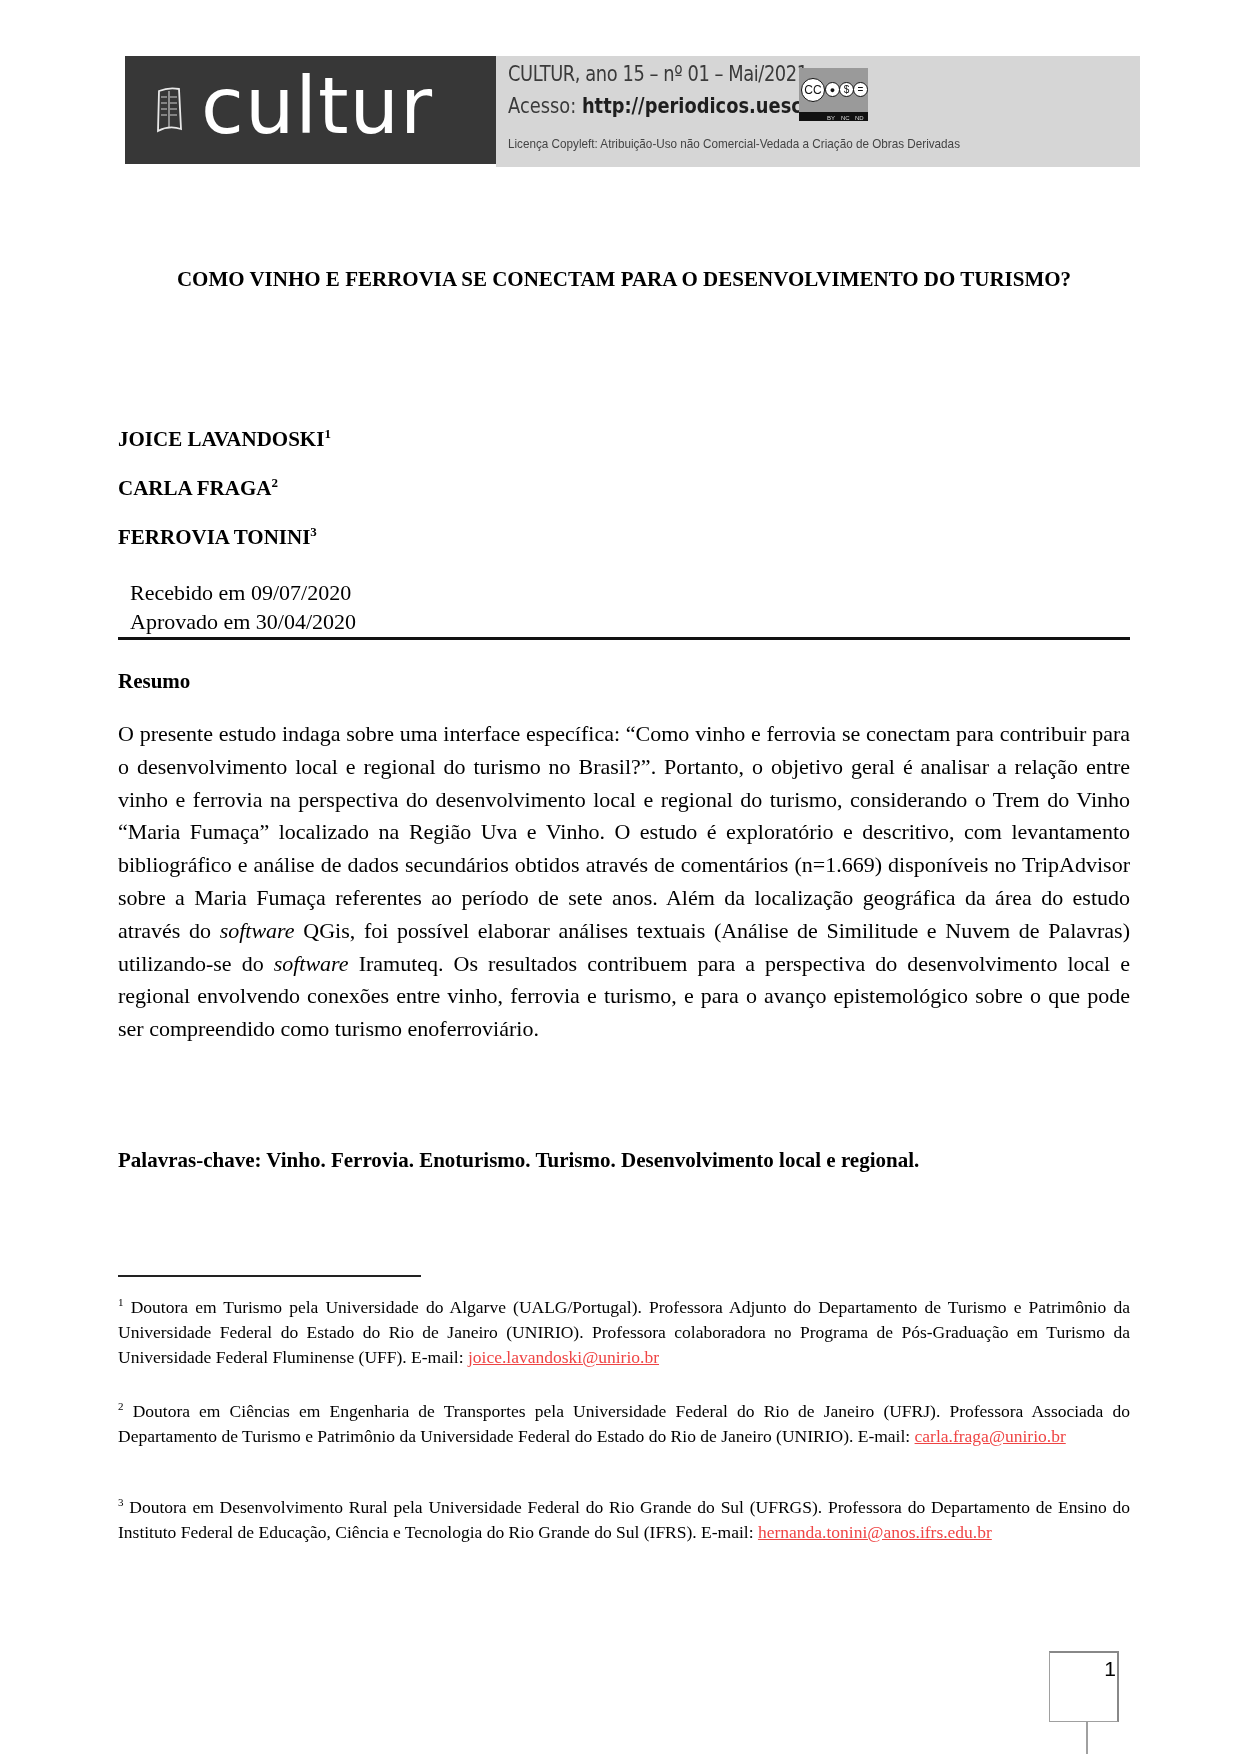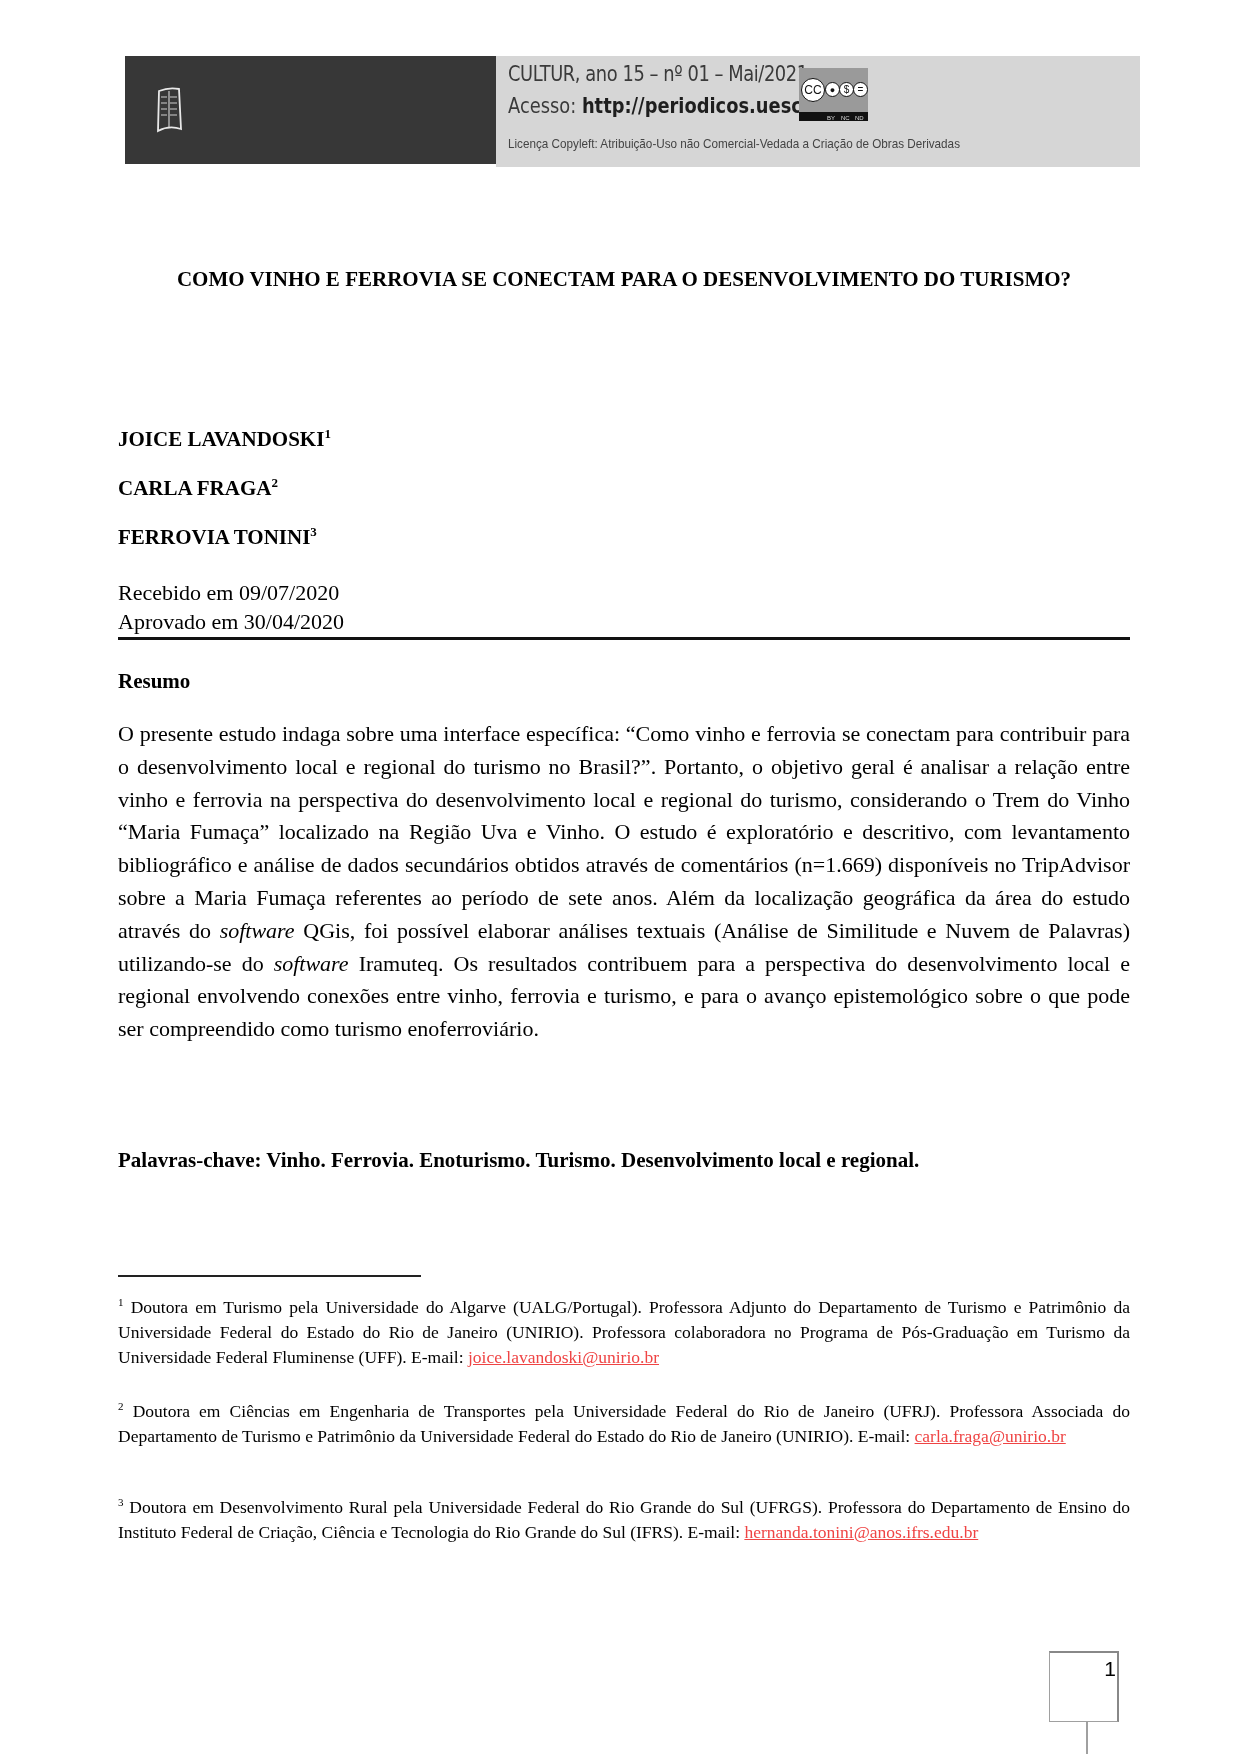--- a/index.html
+++ b/index.html
@@ -20,21 +20,21 @@
              color: #444; transform: scaleX(0.9); transform-origin: left; white-space: nowrap; }
   .cc-badge { position: absolute; left: 303px; top: 12px; width: 69px; height: 53px; background: #9a9a9a; text-align: right; }
   .cc-badge .bar { position: absolute; left: 0; bottom: 0; width: 100%; height: 9px; background: #111; }
   .cc-badge .bar span { position: absolute; bottom: 0; font-family: "Liberation Sans", sans-serif; font-size: 6px; color: #ddd; }
   .cc-circle { position: absolute; top: 4px; border-radius: 50%; background: #fff; border: 1.5px solid #111;
                display: flex; align-items: center; justify-content: center; font-family: "Liberation Sans", sans-serif; color: #111; }
   .title { position: absolute; left: 118px; width: 1012px; top: 226px; text-align: center; font-weight: bold;
            font-size: 21px; line-height: 31px; margin-top: 38px; }
   .author { position: absolute; left: 118px; font-weight: bold; font-size: 21px; text-align: center; }
   .author sup { font-size: 13px; }
-  .dates { position: absolute; left: 118px; top: 578px; font-size: 22px; line-height: 29px; }
+  .dates { position: absolute; left: 130px; top: 578px; font-size: 22px; line-height: 29px; }
   .rule { position: absolute; left: 118px; top: 637px; width: 1012px; height: 3px; background: #111; }
   .resumo-h { position: absolute; left: 118px; top: 669px; font-weight: bold; font-size: 21px; }
   .abstract { position: absolute; left: 118px; top: 718px; width: 1012px; font-size: 22px; line-height: 32.8px;
               text-align: justify; }
   .keywords { position: absolute; left: 118px; top: 1148px; font-weight: bold; font-size: 21px; }
   .fn-rule { position: absolute; left: 118px; top: 1275px; width: 303px; height: 1.5px; background: #222; }
   .footnote { position: absolute; left: 118px; width: 1012px; font-size: 17.5px; line-height: 25px; text-align: justify; }
   .footnote sup { font-size: 11px; }
   .footnote a { color: #ef4444; text-decoration: underline; }
   .page-box { position: absolute; left: 1049px; top: 1651px; width: 70px; height: 71px; border: 1.5px solid #a0a0a0;
@@ -45,20 +45,21 @@
 </head>
 <body>
 
 <div class="banner">
   <div class="banner-dark">
     <svg class="book-icon" viewBox="0 0 28 50">
       <path d="M4 6 Q14 2 24 4 L26 44 Q14 40 3 46 Z" fill="none" stroke="#e8e8e8" stroke-width="1.8"></path>
       <path d="M6 12 l6 0 M6 18 l6 0 M6 24 l6 0 M6 30 l6 0 M15 12 l7 0 M15 18 l7 0 M15 24 l7 0 M15 30 l7 0" stroke="#cfcfcf" stroke-width="1.2"></path>
       <path d="M14 6 L14 42" stroke="#e8e8e8" stroke-width="1"></path>
     </svg>
+    <span class="brand">cultur</span>
   </div>
   <div class="banner-light">
     <div class="issue">CULTUR, ano 15 – nº 01 – Mai/2021</div>
     <div class="access">
       <span>Acesso: </span><b>http://periodicos.uesc.br/</b>
     </div>
     <div class="license">Licença Copyleft: Atribuição-Uso não Comercial-Vedada a Criação de Obras Derivadas</div>
     <div class="cc-badge">
       <div class="cc-circle" style="left:2px;width:22px;height:22px;top:10px;font-size:12px;">CC</div>
       <div class="cc-circle" style="left:26px;width:13px;height:13px;top:14px;font-size:9px;">●</div>
@@ -92,18 +93,18 @@
 <div class="rule"></div>
 
 <div class="resumo-h">Resumo</div>
 <div class="abstract"><span>O presente estudo indaga sobre uma interface específica: “Como vinho e ferrovia se conectam para contribuir para o desenvolvimento local e regional do turismo no Brasil?”. Portanto, o objetivo geral é analisar a relação entre vinho e ferrovia na perspectiva do desenvolvimento local e regional do turismo, considerando o Trem do Vinho “Maria Fumaça” localizado na Região Uva e Vinho. O estudo é exploratório e descritivo, com levantamento bibliográfico e análise de dados secundários obtidos através de comentários (n=1.669) disponíveis no TripAdvisor sobre a Maria Fumaça referentes ao período de sete anos. Além da localização geográfica da área do estudo através do </span><i>software</i><span> QGis, foi possível elaborar análises textuais (Análise de Similitude e Nuvem de Palavras) utilizando-se do </span><i>software</i><span> Iramuteq. Os resultados contribuem para a perspectiva do desenvolvimento local e regional envolvendo conexões entre vinho, ferrovia e turismo, e para o avanço epistemológico sobre o que pode ser compreendido como turismo enoferroviário.</span></div>
 
 <div class="keywords">Palavras-chave: Vinho. Ferrovia. Enoturismo. Turismo. Desenvolvimento local e regional.</div>
 
 <div class="fn-rule"></div>
 <div class="footnote" style="top:1290px"><sup>1</sup><span> Doutora em Turismo pela Universidade do Algarve (UALG/Portugal). Professora Adjunto do Departamento de Turismo e Patrimônio da Universidade Federal do Estado do Rio de Janeiro (UNIRIO). Professora colaboradora no Programa de Pós-Graduação em Turismo da Universidade Federal Fluminense (UFF). E-mail: </span><a>joice.lavandoski@unirio.br</a></div>
 <div class="footnote" style="top:1394px"><sup>2</sup><span> Doutora em Ciências em Engenharia de Transportes pela Universidade Federal do Rio de Janeiro (UFRJ). Professora Associada do Departamento de Turismo e Patrimônio da Universidade Federal do Estado do Rio de Janeiro (UNIRIO). E-mail: </span><a>carla.fraga@unirio.br</a></div>
-<div class="footnote" style="top:1490px"><sup>3</sup><span> Doutora em Desenvolvimento Rural pela Universidade Federal do Rio Grande do Sul (UFRGS).  Professora do Departamento de Ensino do Instituto Federal de Criação, Ciência e Tecnologia do Rio Grande do Sul (IFRS). E-mail: </span><a>hernanda.tonini@anos.ifrs.edu.br</a></div>
+<div class="footnote" style="top:1490px"><sup>3</sup><span> Doutora em Desenvolvimento Rural pela Universidade Federal do Rio Grande do Sul (UFRGS).  Professora do Departamento de Ensino do Instituto Federal de Educação, Ciência e Tecnologia do Rio Grande do Sul (IFRS). E-mail: </span><a>hernanda.tonini@anos.ifrs.edu.br</a></div>
 
 <div class="page-box">
   <span class="page-num">1</span>
 </div>
 <div class="page-stem"></div>
 
 </body></html>

